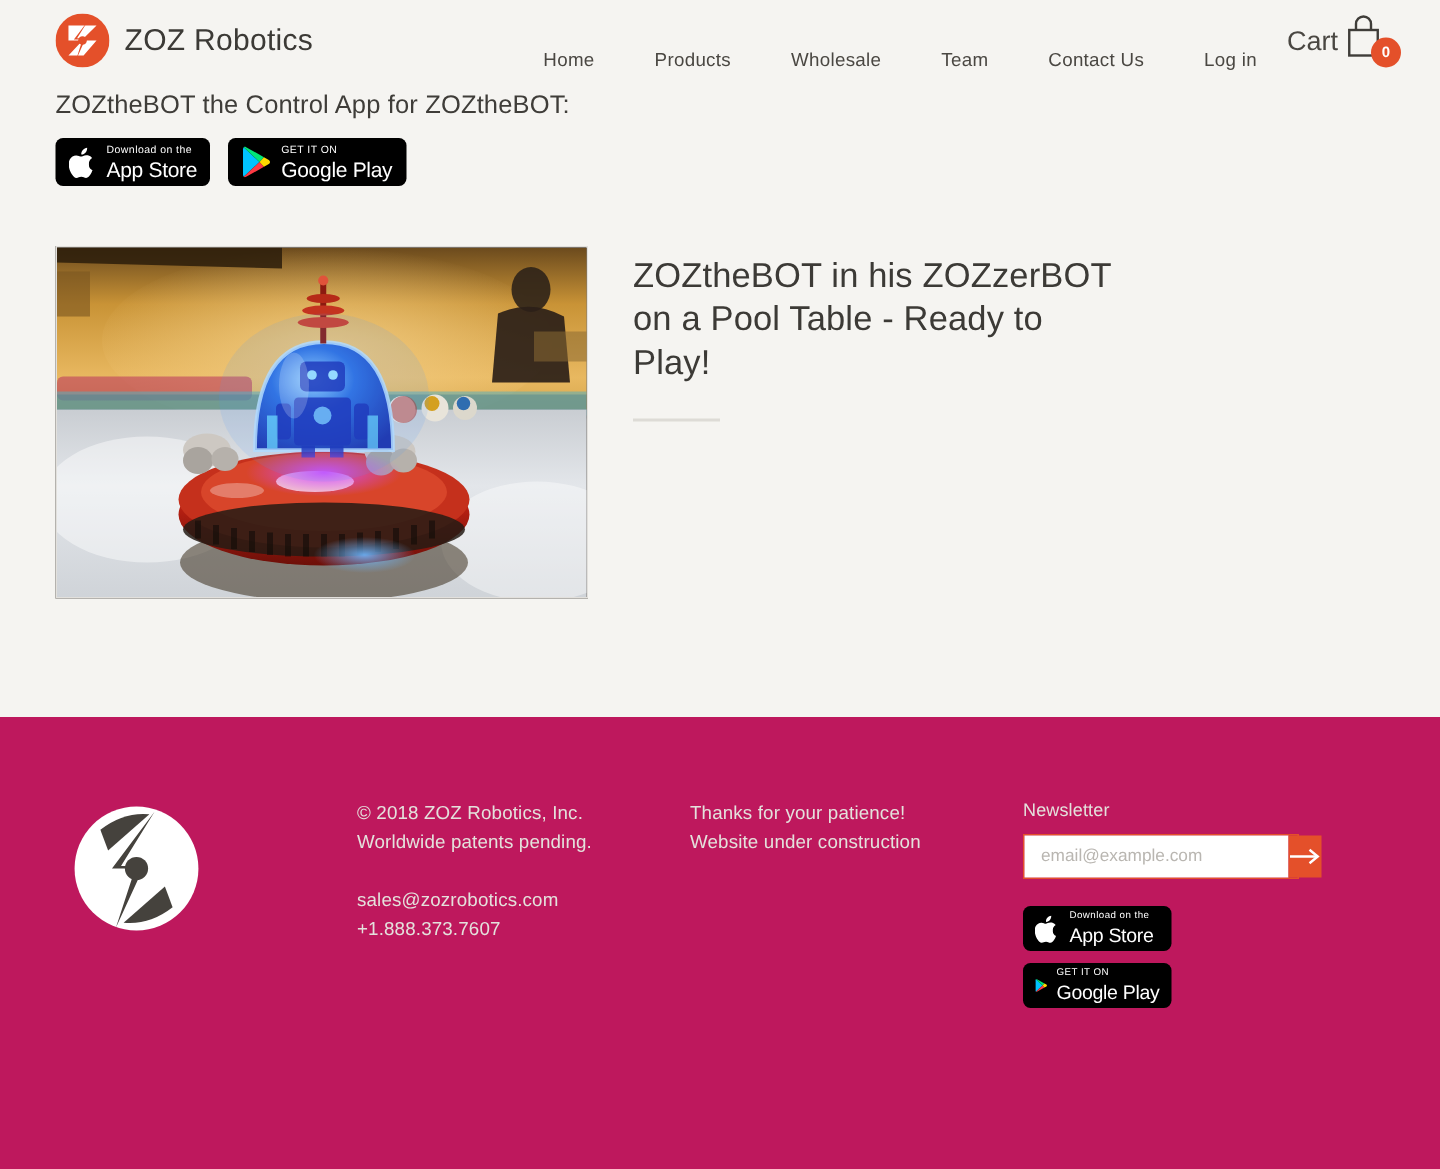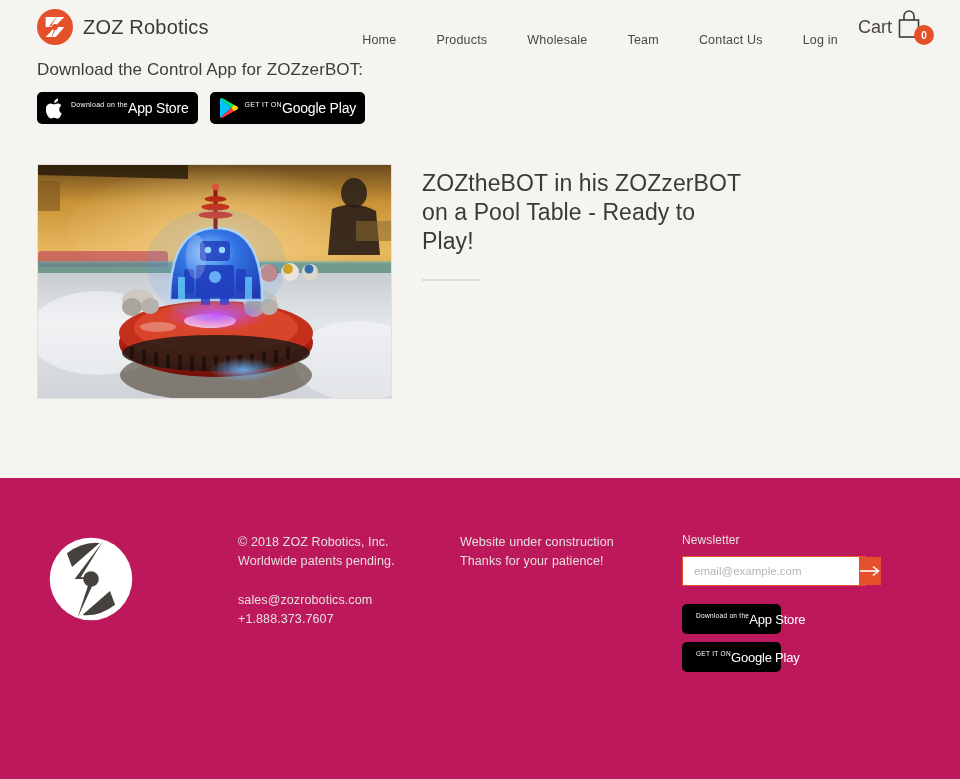--- a/index.html
+++ b/index.html
@@ -89,21 +89,21 @@
     background: #000;
     border-radius: 5px;
     display: flex;
     align-items: center;
     gap: 6px;
     padding: 5px 9px;
     cursor: pointer;
     height: 32px;
   }
   .badge-sm { height: 30px; padding: 4px 8px; }
-  .badge-txt { display: flex; flex-direction: row; justify-content: center; line-height: 1; }
+  .badge-txt { display: flex; flex-direction: column; justify-content: center; line-height: 1; }
   .badge-top {
     color: #fff;
     font-size: 7px;
     letter-spacing: .3px;
     margin-bottom: 2px;
     white-space: nowrap;
   }
   .badge-bot {
     color: #fff;
     font-size: 14px;
@@ -238,21 +238,21 @@
           <path d="M8 11 V7 a5 5 0 0 1 10 0 v4" fill="none" stroke="#3f3d39" stroke-width="1.6"></path>
           <rect x="3.5" y="11" width="19" height="17" fill="none" stroke="#3f3d39" stroke-width="1.6"></rect>
         </svg>
         <span class="cart-badge">0</span>
       </span>
     </div>
   </nav>
 </div>
 
 <div class="app-strip">
-  <h2 class="app-strip-title">Download the Control App for ZOZzerBOT:</h2>
+  <h2 class="app-strip-title">ZOZtheBOT the Control App for ZOZtheBOT:</h2>
   <div class="badges">
 
     <div class="badge">
       <svg width="19" height="23" viewBox="0 0 19 23">
         <path d="M13.3 12.1c0-2.4 2-3.6 2.1-3.7-1.1-1.7-2.9-1.9-3.6-1.9-1.5-.2-3 .9-3.8.9-.8 0-2-.9-3.3-.8-1.7 0-3.2 1-4.1 2.5-1.7 3-.4 7.5 1.3 10 .8 1.2 1.8 2.5 3.1 2.5 1.2-.1 1.7-.8 3.2-.8s1.9.8 3.2.8c1.3 0 2.2-1.2 3-2.4.9-1.4 1.3-2.8 1.3-2.8s-2.4-.9-2.4-3.3z" fill="#fff"></path>
         <path d="M11.1 4.6c.7-.8 1.1-2 1-3.1-1 0-2.2.7-2.9 1.5-.6.7-1.2 1.9-1 3 1.1.1 2.2-.6 2.9-1.4z" fill="#fff"></path>
       </svg>
       <span class="badge-txt">
         <span class="badge-top">Download on the</span>
         <span class="badge-bot">App Store</span>
@@ -427,22 +427,22 @@
 
     <div class="footer-col-a">
       <div class="f-line">© 2018 ZOZ Robotics, Inc.</div>
       <div class="f-line">Worldwide patents pending.</div>
       <div class="f-gap"></div>
       <div class="f-line">sales@zozrobotics.com</div>
       <div class="f-line">+1.888.373.7607</div>
     </div>
 
     <div class="footer-col-b">
+      <div class="f-line">Thanks for your patience!</div>
       <div class="f-line">Website under construction</div>
-      <div class="f-line">Thanks for your patience!</div>
     </div>
 
     <div class="footer-col-c">
       <div class="newsletter-label">Newsletter</div>
       <div class="newsletter-form">
         <input class="newsletter-input" type="text" placeholder="email@example.com" style="">
         <button class="newsletter-submit">
           <svg width="22" height="12" viewBox="0 0 22 12">
             <line x1="1" y1="6" x2="19" y2="6" stroke="#fff" stroke-width="1.6"></line>
             <polyline points="14,1.5 19.5,6 14,10.5" fill="none" stroke="#fff" stroke-width="1.6"></polyline>

